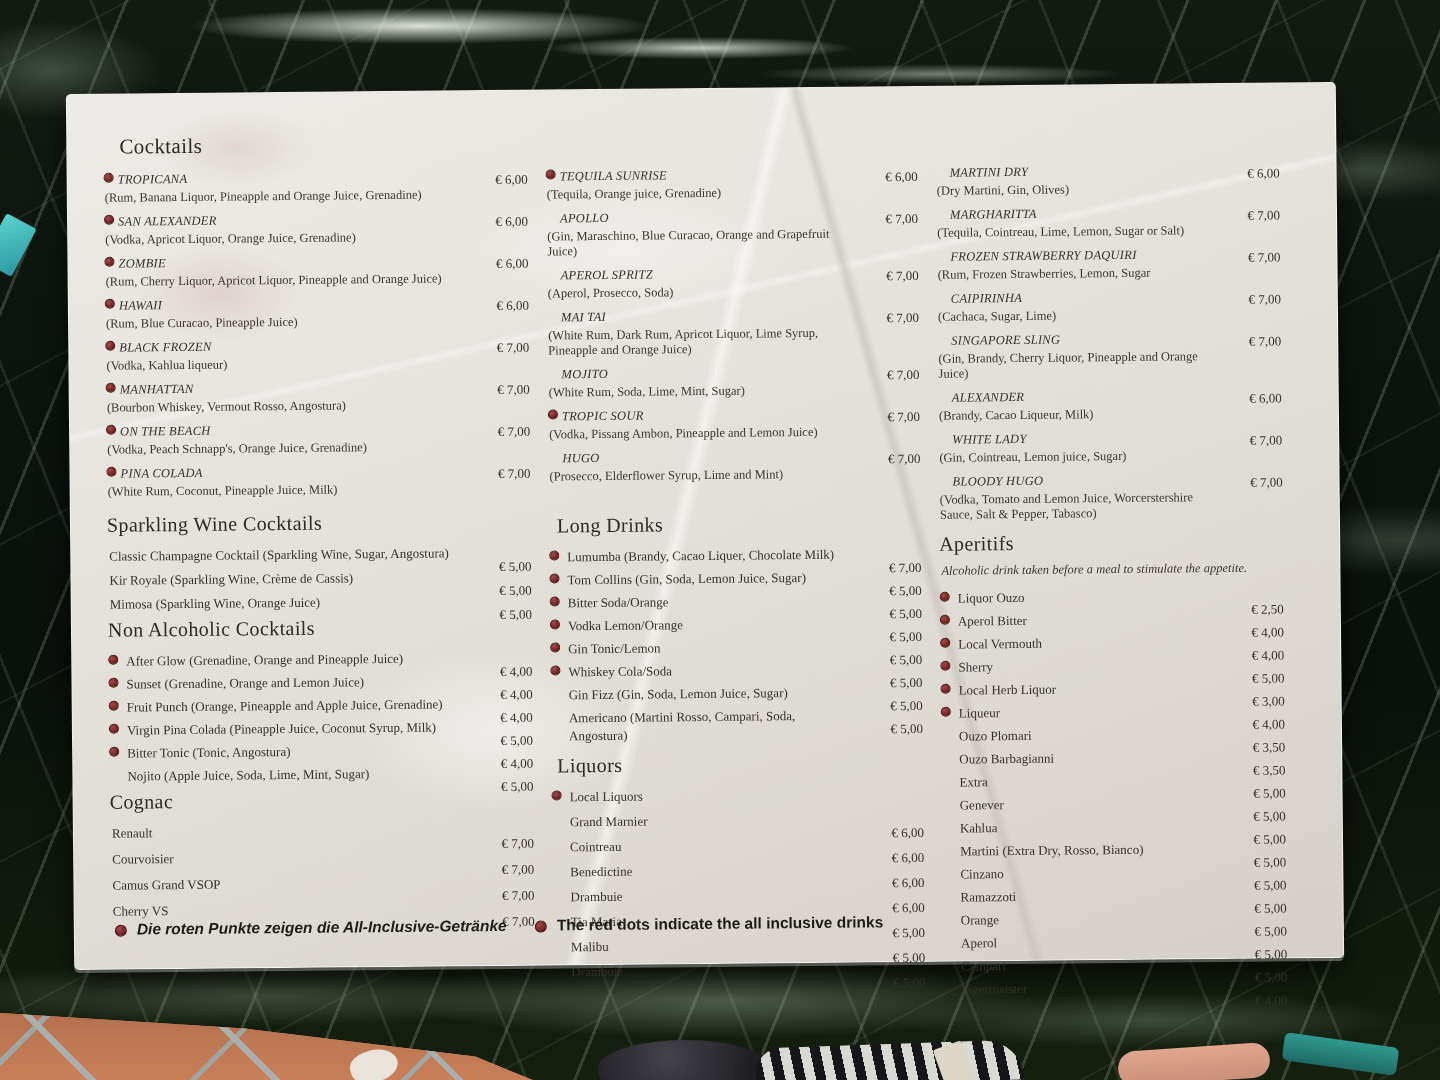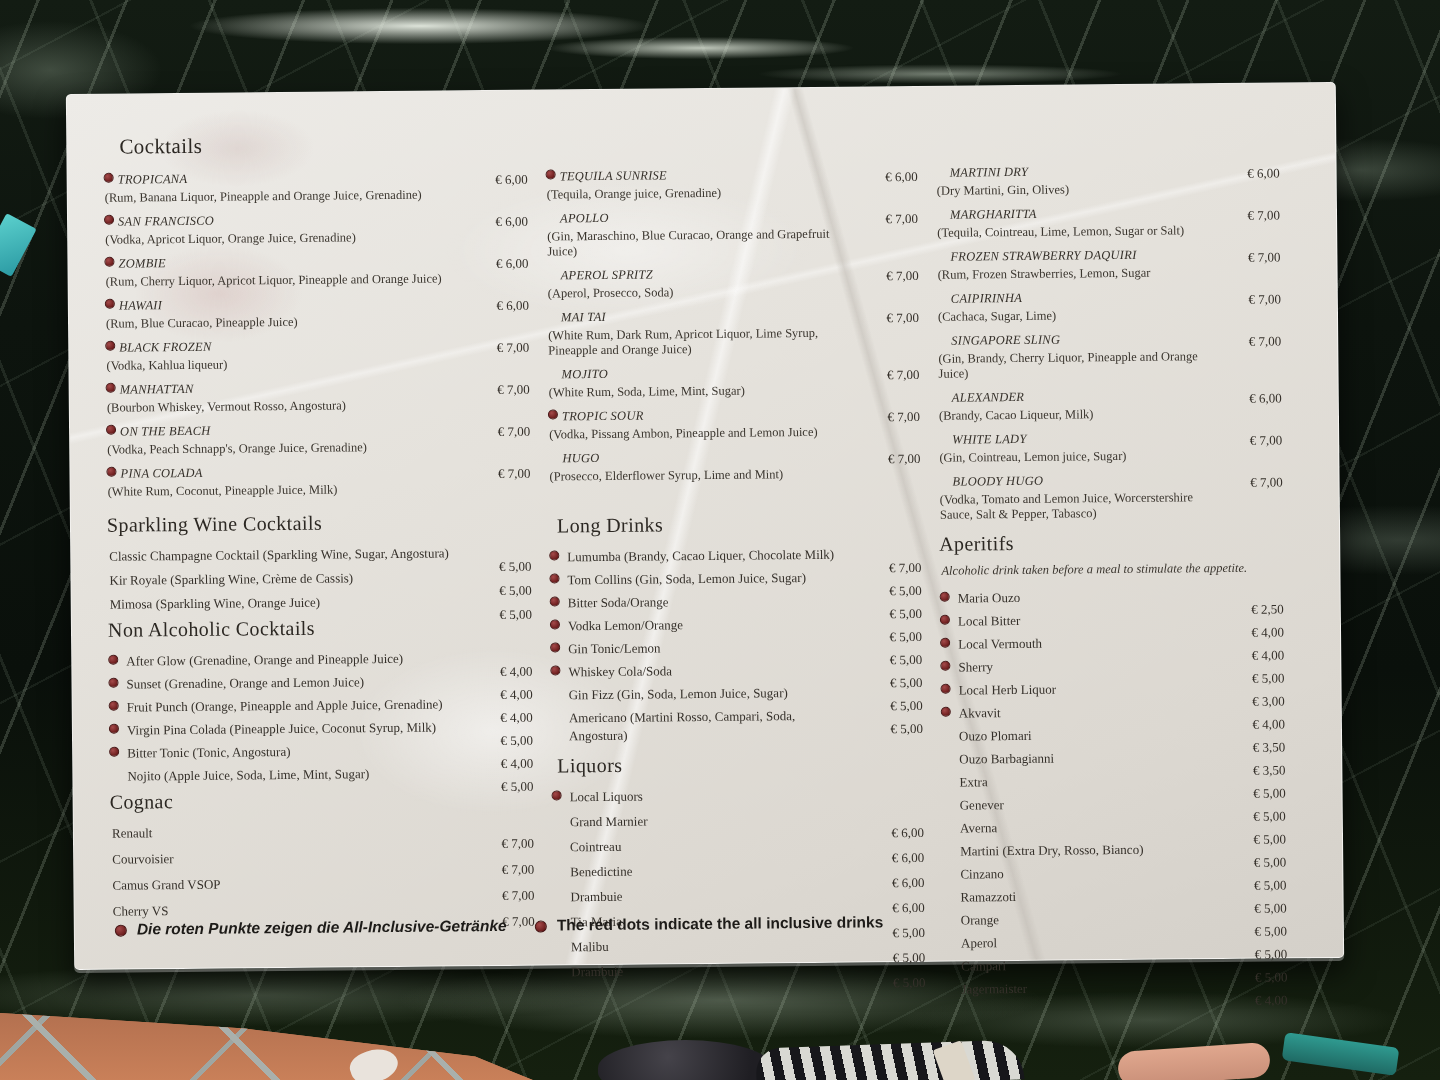--- a/index.html
+++ b/index.html
@@ -136,21 +136,21 @@
 <div class="paper">
   <div class="columns">
       <div class="col col1">
         <section class="sec sec-cocktails has-dots">
           <h2 class="sec-title">Cocktails</h2>
           <div class="item stacked">
             <div class="line1"><span class="dot"></span><span class="iname">TROPICANA</span><span class="price">€ 6,00</span></div>
             <div class="desc">(Rum, Banana Liquor, Pineapple and Orange Juice, Grenadine)</div>
           </div>
           <div class="item stacked">
-            <div class="line1"><span class="dot"></span><span class="iname">SAN FRANCISCO</span><span class="price">€ 6,00</span></div>
+            <div class="line1"><span class="dot"></span><span class="iname">SAN ALEXANDER</span><span class="price">€ 6,00</span></div>
             <div class="desc">(Vodka, Apricot Liquor, Orange Juice, Grenadine)</div>
           </div>
           <div class="item stacked">
             <div class="line1"><span class="dot"></span><span class="iname">ZOMBIE</span><span class="price">€ 6,00</span></div>
             <div class="desc">(Rum, Cherry Liquor, Apricot Liquor, Pineapple and Orange Juice)</div>
           </div>
           <div class="item stacked">
             <div class="line1"><span class="dot"></span><span class="iname">HAWAII</span><span class="price">€ 6,00</span></div>
             <div class="desc">(Rum, Blue Curacao, Pineapple Juice)</div>
           </div>
@@ -279,31 +279,31 @@
             <div class="desc">(Gin, Cointreau, Lemon juice, Sugar)</div>
           </div>
           <div class="item stacked">
             <div class="line1"><span class="iname">BLOODY HUGO</span><span class="price">€ 7,00</span></div>
             <div class="desc">(Vodka, Tomato and Lemon Juice, Worcerstershire Sauce, Salt &amp; Pepper, Tabasco)</div>
           </div>
         </section>
         <section class="sec sec-aperitifs has-dots">
           <h2 class="sec-title">Aperitifs</h2>
           <p class="sec-subtitle">Alcoholic drink taken before a meal to stimulate the appetite.</p>
-          <div class="item inline"><span class="dot"></span><span class="iname">Maria Ouzo</span><span class="price">€ 2,50</span></div>
-          <div class="item inline"><span class="dot"></span><span class="iname">Local Bitter</span><span class="price">€ 4,00</span></div>
+          <div class="item inline"><span class="dot"></span><span class="iname">Liquor Ouzo</span><span class="price">€ 2,50</span></div>
+          <div class="item inline"><span class="dot"></span><span class="iname">Aperol Bitter</span><span class="price">€ 4,00</span></div>
           <div class="item inline"><span class="dot"></span><span class="iname">Local Vermouth</span><span class="price">€ 4,00</span></div>
           <div class="item inline"><span class="dot"></span><span class="iname">Sherry</span><span class="price">€ 5,00</span></div>
           <div class="item inline"><span class="dot"></span><span class="iname">Local Herb Liquor</span><span class="price">€ 3,00</span></div>
-          <div class="item inline"><span class="dot"></span><span class="iname">Akvavit</span><span class="price">€ 4,00</span></div>
+          <div class="item inline"><span class="dot"></span><span class="iname">Liqueur</span><span class="price">€ 4,00</span></div>
           <div class="item inline"><span class="iname">Ouzo Plomari</span><span class="price">€ 3,50</span></div>
           <div class="item inline"><span class="iname">Ouzo Barbagianni</span><span class="price">€ 3,50</span></div>
           <div class="item inline"><span class="iname">Extra</span><span class="price">€ 5,00</span></div>
           <div class="item inline"><span class="iname">Genever</span><span class="price">€ 5,00</span></div>
-          <div class="item inline"><span class="iname">Averna</span><span class="price">€ 5,00</span></div>
+          <div class="item inline"><span class="iname">Kahlua</span><span class="price">€ 5,00</span></div>
           <div class="item inline"><span class="iname">Martini (Extra Dry, Rosso, Bianco)</span><span class="price">€ 5,00</span></div>
           <div class="item inline"><span class="iname">Cinzano</span><span class="price">€ 5,00</span></div>
           <div class="item inline"><span class="iname">Ramazzoti</span><span class="price">€ 5,00</span></div>
           <div class="item inline"><span class="iname">Orange</span><span class="price">€ 5,00</span></div>
           <div class="item inline"><span class="iname">Aperol</span><span class="price">€ 5,00</span></div>
           <div class="item inline"><span class="iname">Campari</span><span class="price">€ 5,00</span></div>
           <div class="item inline"><span class="iname">Jagermaister</span><span class="price">€ 4,00</span></div>
         </section>
       </div>
     </div>

